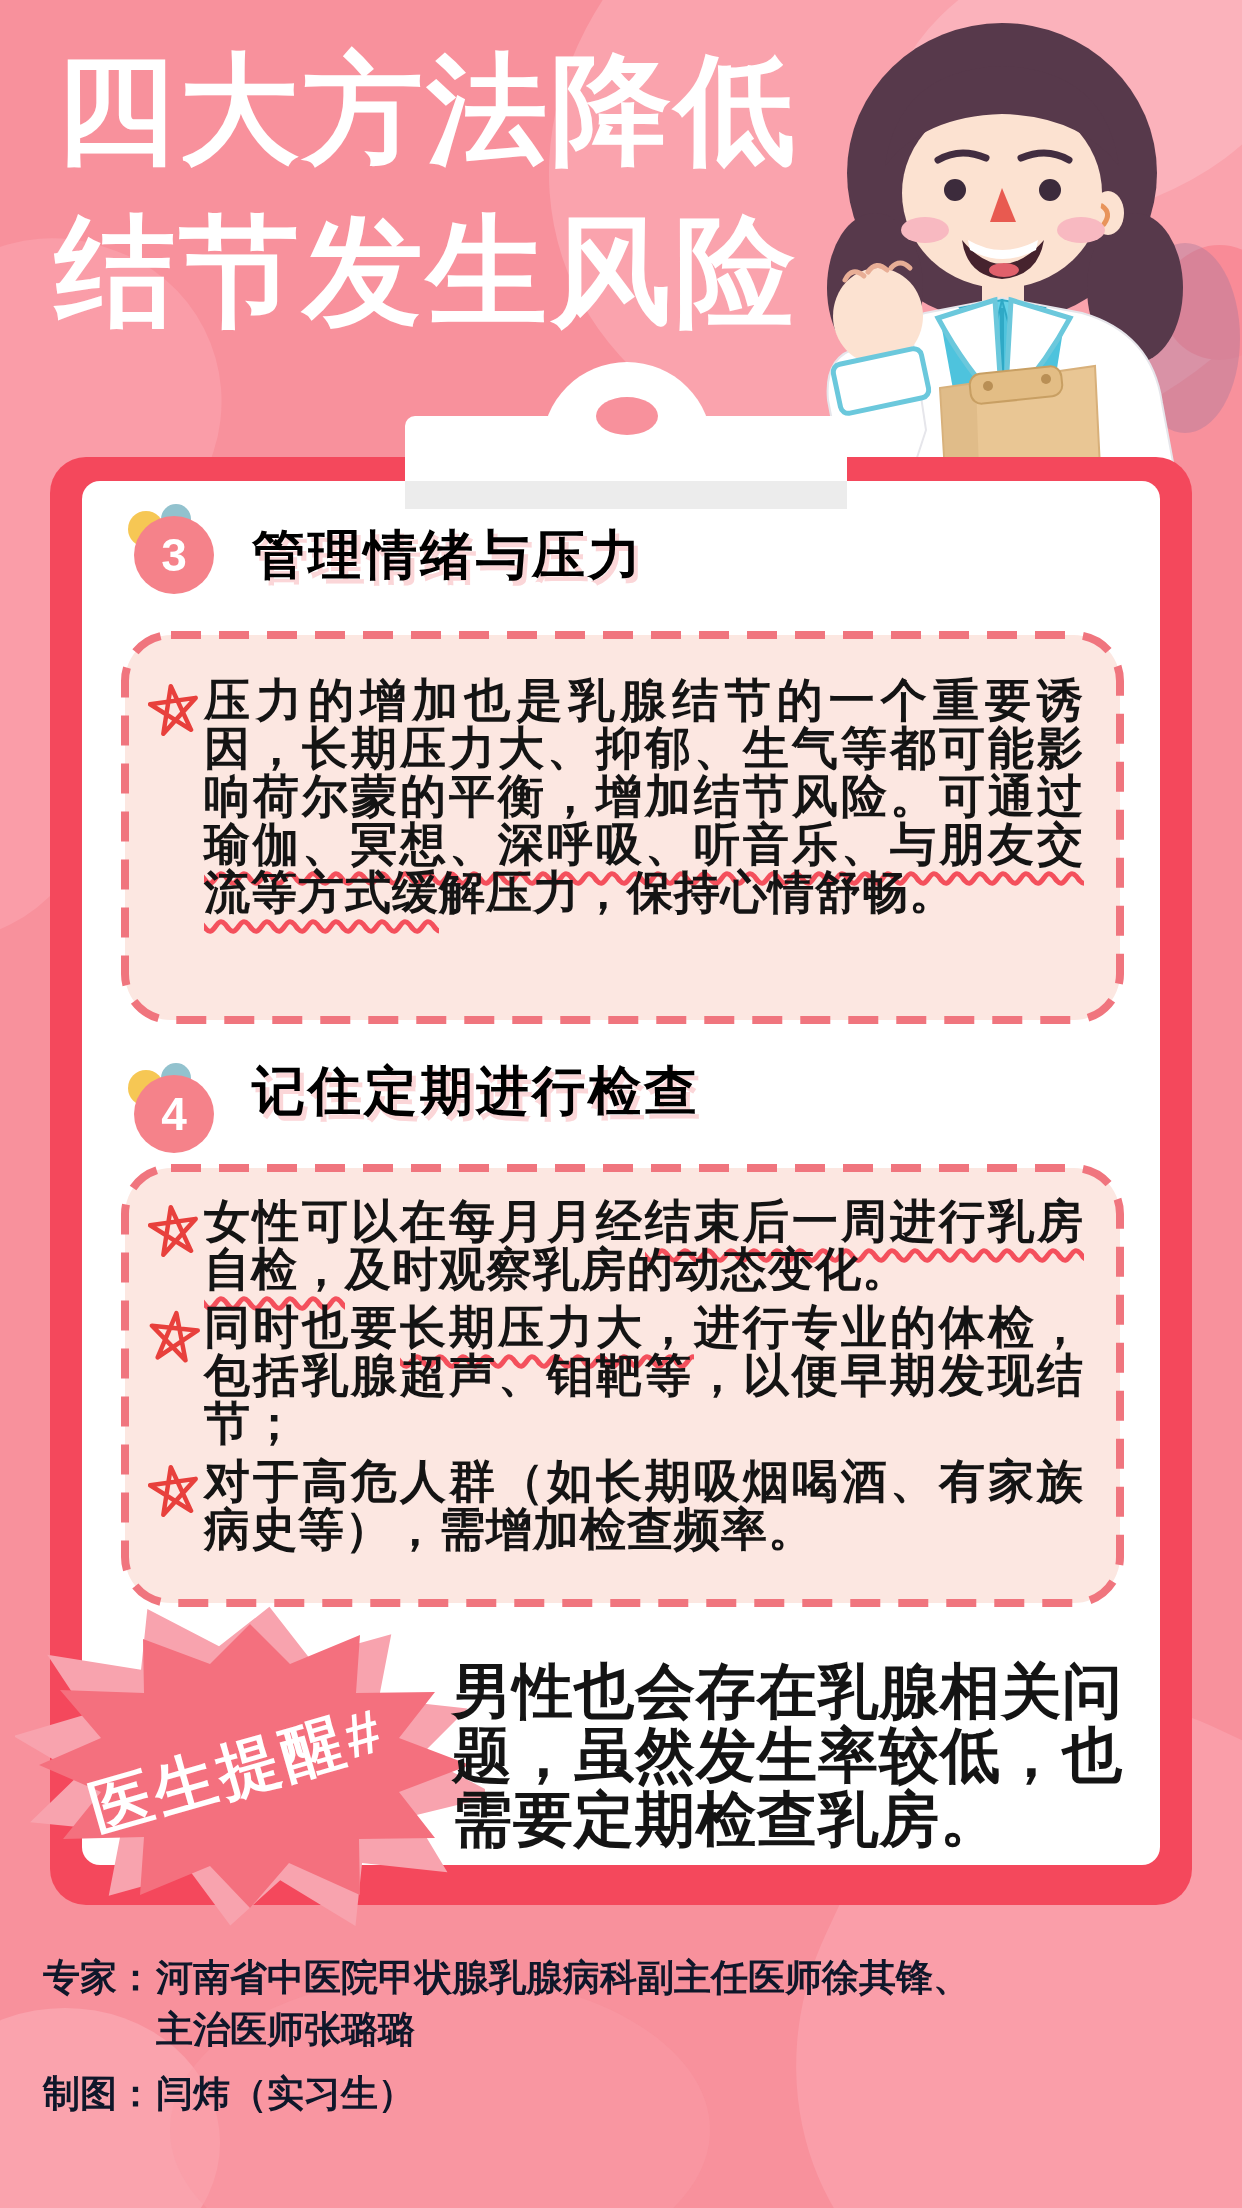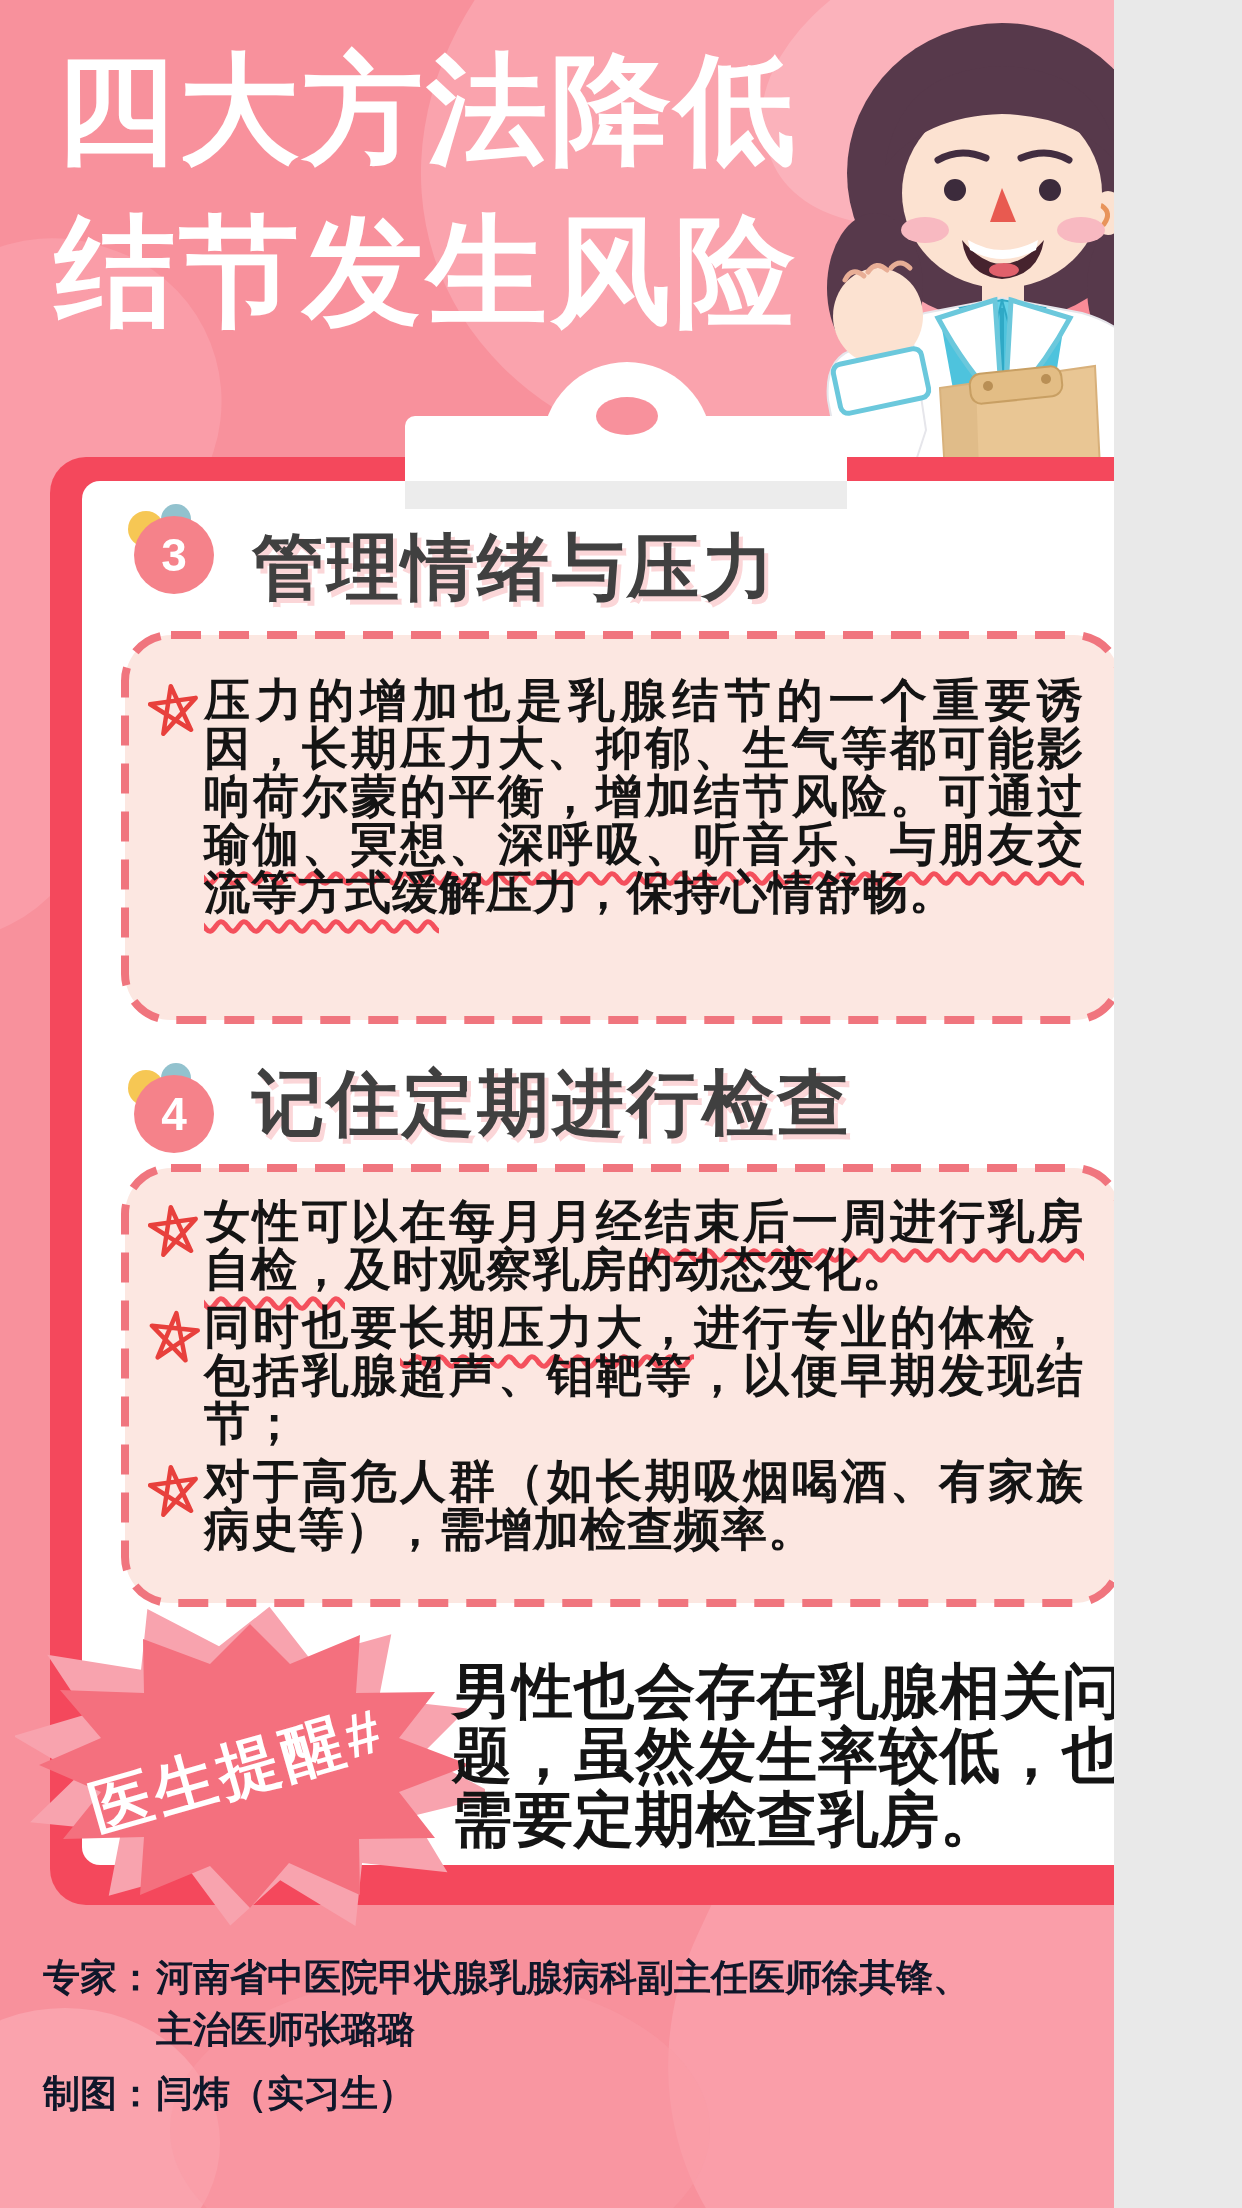--- a/index.html
+++ b/index.html
@@ -1,18 +1,18 @@
 <!DOCTYPE html>
 <html><head>
 <meta charset="utf-8">
 <style>
   * { margin:0; padding:0; box-sizing:border-box; }
   html,body { background:#e9e9e9; }
   .poster{
-    position:relative; width:1114px; height:2208px; overflow:hidden;
+    position:relative; width:1242px; height:2208px; overflow:hidden;
     background:#F8919C;
     font-family:"Liberation Sans", sans-serif;
     text-decoration:underline;
   }
   .blob{ position:absolute; }
   
   .title{ position:absolute; left:55px; top:28px; color:#fff; font-weight:900;
           font-size:120px; line-height:162px; letter-spacing:4px; white-space:nowrap; }
   
   .doctor{ position:absolute; left:790px; top:8px; width:452px; height:465px; }
@@ -28,22 +28,22 @@
          background:#fff; border-radius:10px 10px 0 0; }
   .clip-shadow{ position:absolute; left:405px; top:481px; width:442px; height:28px;
          background:#ECECEC; }
   .clip-hole{ position:absolute; left:596px; top:397px; width:62px; height:38px;
          background:#F8919C; border-radius:50%; }
   
   .dot{ position:absolute; border-radius:50%; }
   .num-circle{ position:absolute; width:80px; height:78px; border-radius:50%;
         background:#F5828A; color:#fff; font-size:46px; font-weight:bold;
         display:flex; align-items:center; justify-content:center; }
-  .sec-heading{ position:absolute; left:252px; font-size:72px; font-weight:900;
-        color:#404040; letter-spacing:3px; white-space:nowrap;
+  .sec-heading{ position:absolute; left:252px; font-size:53px; font-weight:900;
+        color:#000000; letter-spacing:3px; white-space:nowrap;
         text-shadow:4px 5px 0 #FBD6D8; }
   
   .dash-box{ position:absolute; left:120px; width:1005px; }
   .dash-box svg.frame{ position:absolute; left:0; top:0; }
   .box-content{ position:relative; padding:46px 28px 20px 28px; }
   .item{ display:flex; align-items:flex-start; margin-bottom:10px; }
   .star{ flex:0 0 56px; width:56px; margin-top:6px; }
   .itext{ width:880px; font-size:46px; font-weight:bold; color:#141414;
           line-height:48px; letter-spacing:1px; text-align:justify; }
   .wavy{ text-decoration:underline; text-decoration-style:wavy;

